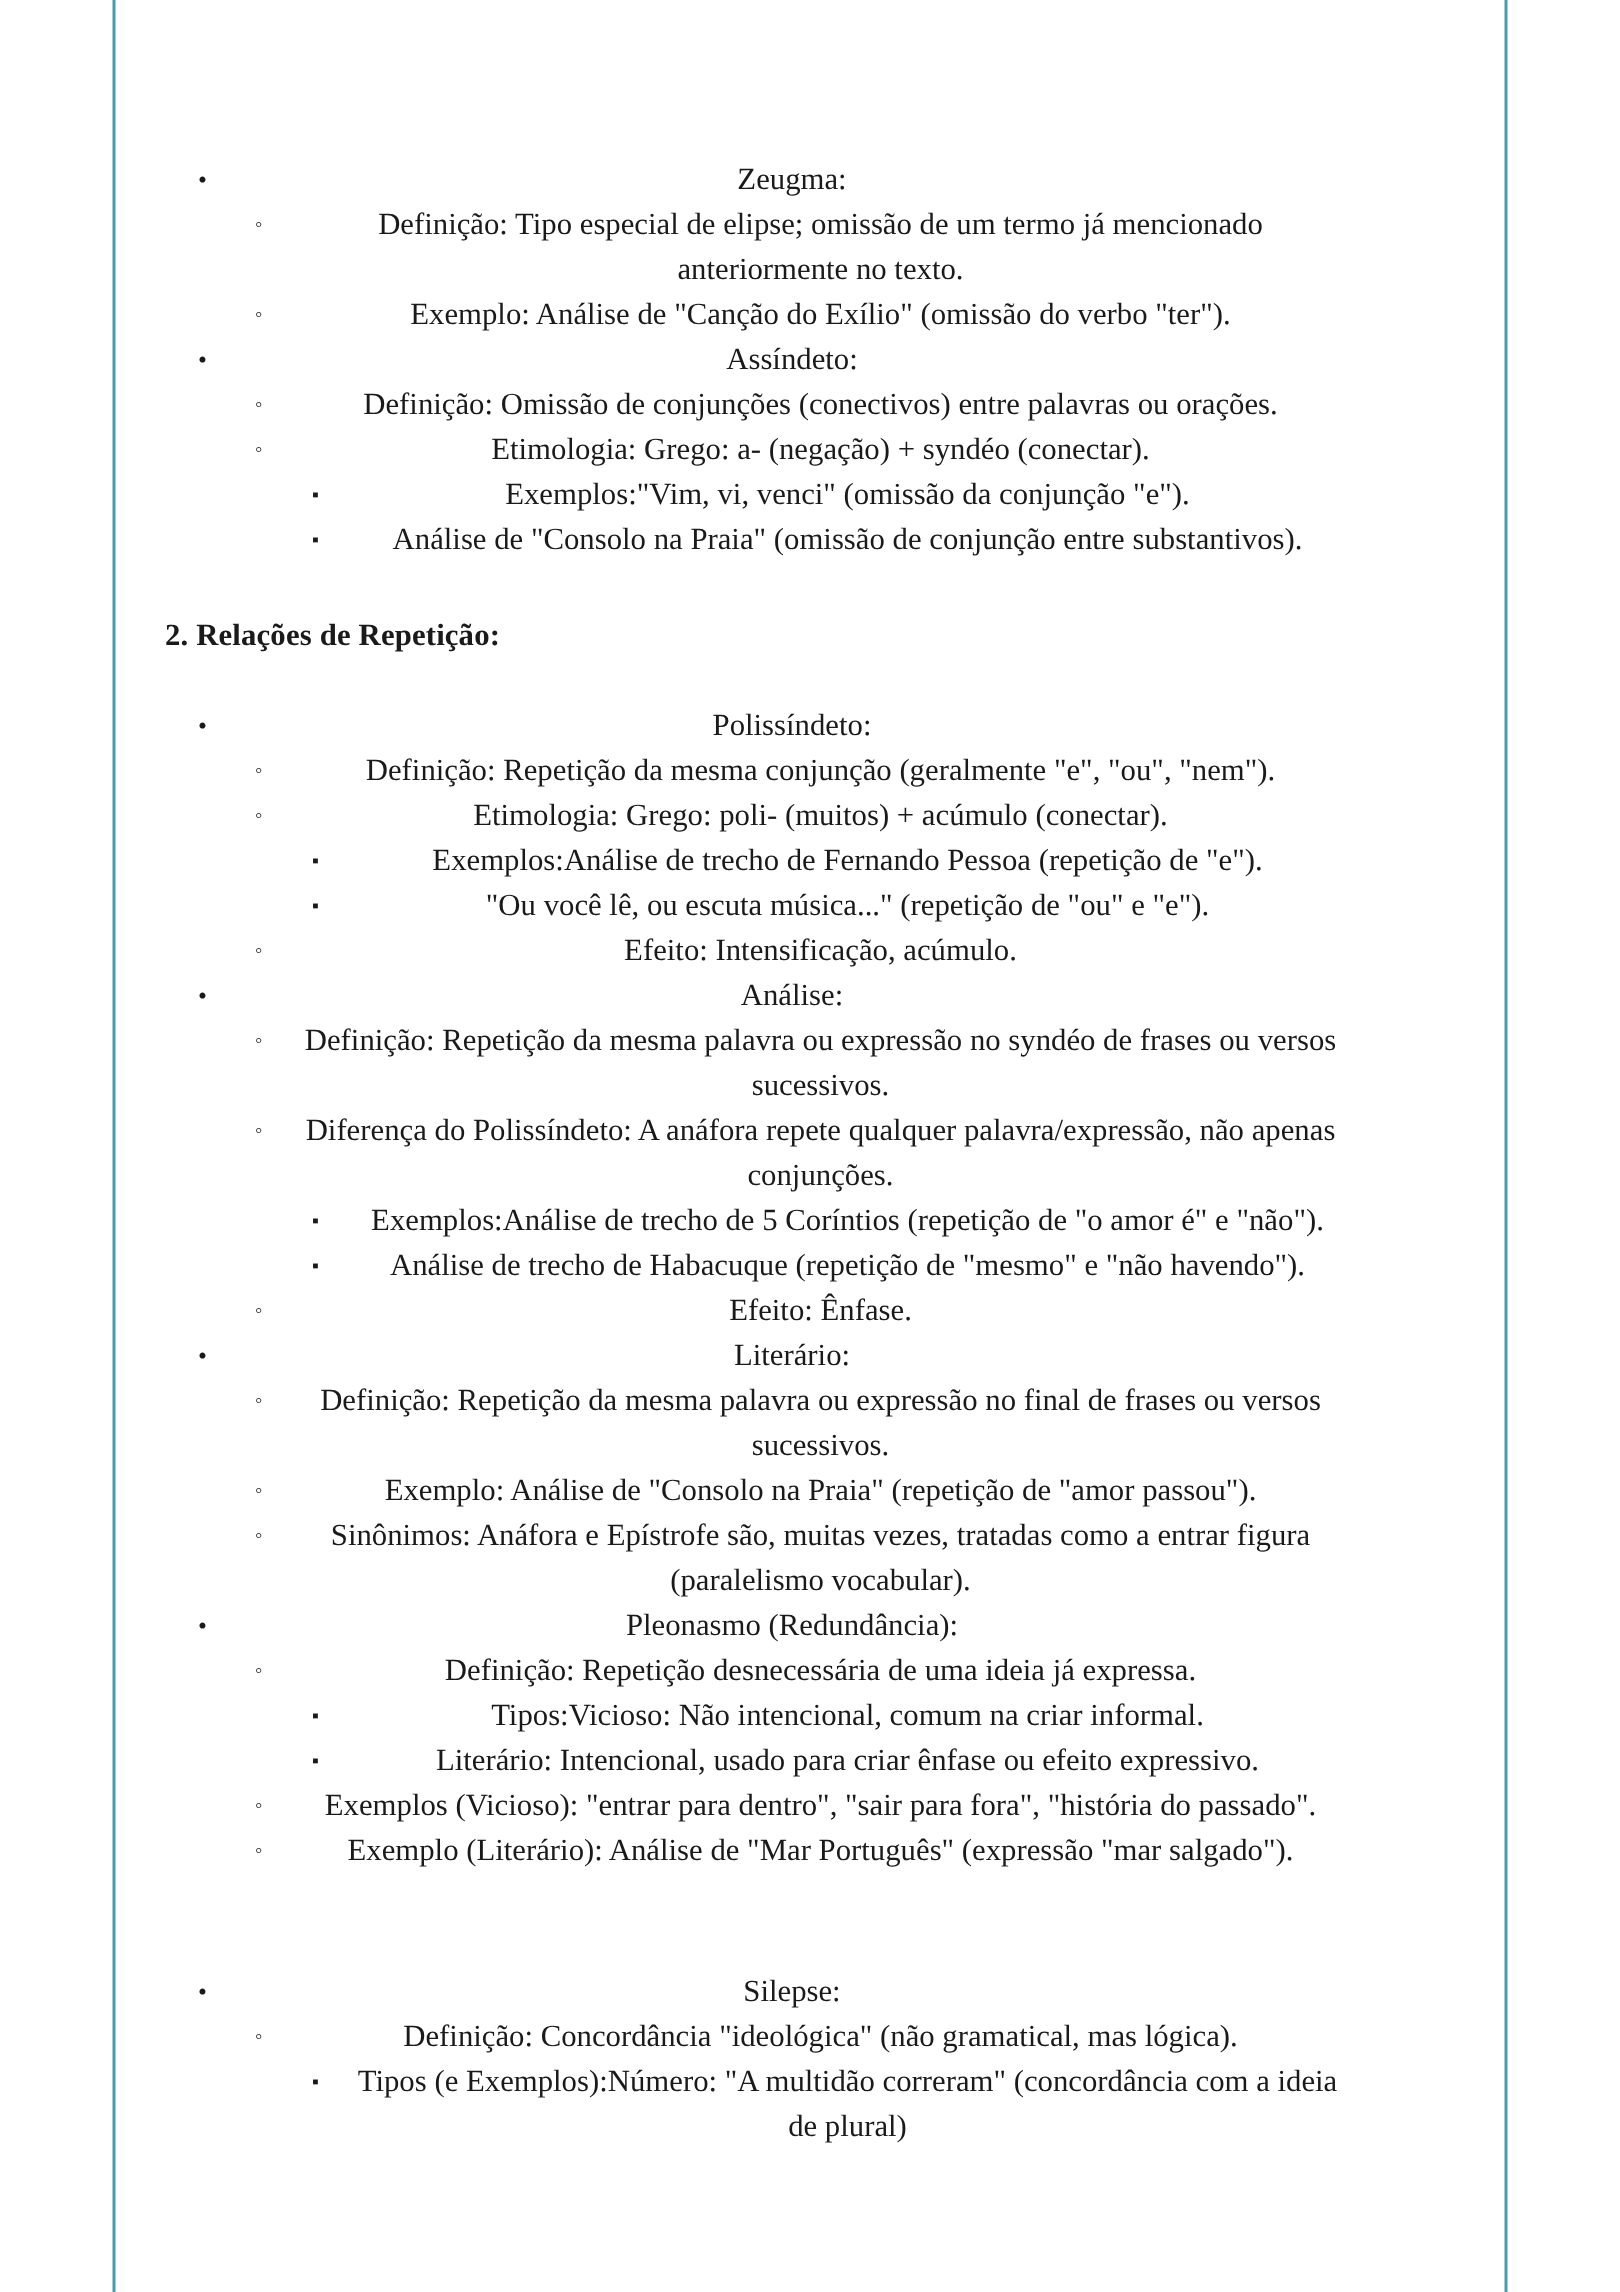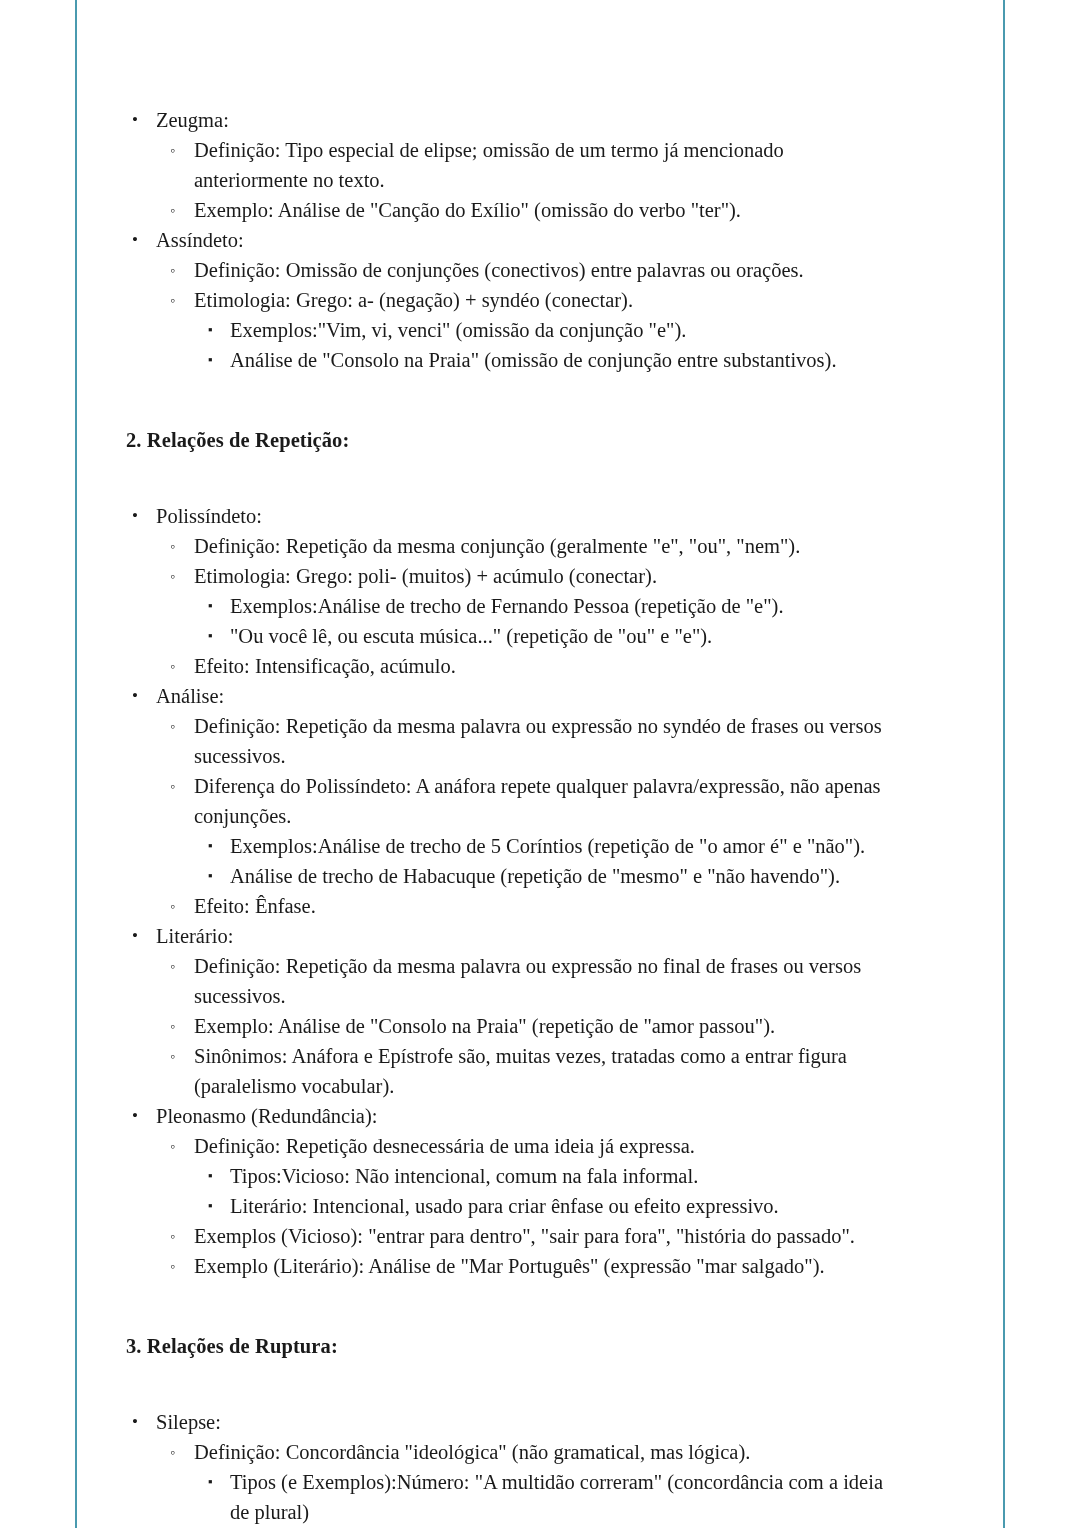--- a/index.html
+++ b/index.html
@@ -33,21 +33,21 @@
     top: 105px;
     width: 790px;
   }
 
   
   .heading {
     font-weight: bold;
     font-size: 20.5px;
     line-height: 30px;
     letter-spacing: 0.1px;
-    margin: 16px;
+    margin: 0;
     padding: 0;
   }
   .gap-before-heading { height: 34px; }
   .gap-after-heading  { height: 30px; }
 
   
   .item {
     position: relative;
     font-size: 20.5px;
     line-height: 30px;
@@ -66,21 +66,21 @@
   .lvl1 > .bullet { left: 8px; font-size: 17px; }
 
   
   .lvl2        { padding-left: 32px; margin-left: 52px; }
   .lvl2 > .bullet { left: 8px; font-size: 14px; top: 1px; }
 
   
   .lvl3        { padding-left: 30px; margin-left: 90px; }
   .lvl3 > .bullet { left: 8px; font-size: 13px; top: 0px; }
 
-  .txt { display: block; }
+  .txt { display: block; text-align: center; }
 </style>
 </head>
 <body>
 
 <div class="page">
 
   <div class="rule rule-left"></div>
   <div class="rule rule-right"></div>
 
   <div class="content" id="content">
@@ -186,36 +186,35 @@
       <div class="item lvl1">
         <span class="bullet">•</span>
         <span class="txt">Pleonasmo (Redundância):</span>
       </div>
       <div class="item lvl2">
         <span class="bullet">◦</span>
         <span class="txt">Definição: Repetição desnecessária de uma ideia já expressa.</span>
       </div>
       <div class="item lvl3">
         <span class="bullet">▪</span>
-        <span class="txt">Tipos:Vicioso: Não intencional, comum na fala informal.</span>
+        <span class="txt">Tipos:Vicioso: Não intencional, comum na criar informal.</span>
       </div>
       <div class="item lvl3">
         <span class="bullet">▪</span>
         <span class="txt">Literário: Intencional, usado para criar ênfase ou efeito expressivo.</span>
       </div>
       <div class="item lvl2">
         <span class="bullet">◦</span>
         <span class="txt">Exemplos (Vicioso): "entrar para dentro", "sair para fora", "história do passado".</span>
       </div>
       <div class="item lvl2">
         <span class="bullet">◦</span>
         <span class="txt">Exemplo (Literário): Análise de "Mar Português" (expressão "mar salgado").</span>
       </div>
       <div class="gap-before-heading"></div>
-      <div class="heading">3. Relações de Ruptura:</div>
       <div class="gap-after-heading"></div>
       <div class="item lvl1">
         <span class="bullet">•</span>
         <span class="txt">Silepse:</span>
       </div>
       <div class="item lvl2">
         <span class="bullet">◦</span>
         <span class="txt">Definição: Concordância "ideológica" (não gramatical, mas lógica).</span>
       </div>
       <div class="item lvl3">

